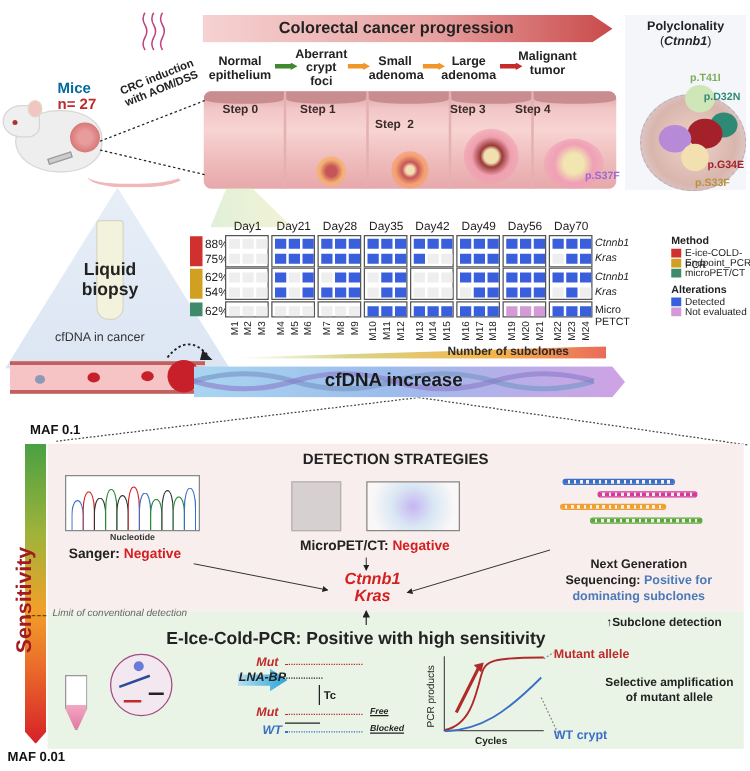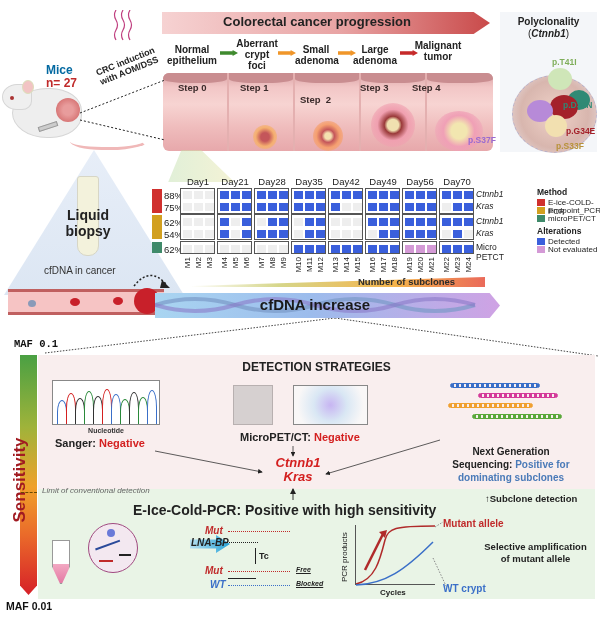--- a/index.html
+++ b/index.html
@@ -59,21 +59,21 @@
   .mlabel { position: absolute; font-size: 8px; color: #222; writing-mode: vertical-rl; transform: rotate(180deg); }
   .gene-label { position: absolute; font-size: 8.5px; color: #222; }
 
   .legend-title { position: absolute; font-size: 8.5px; font-weight: bold; color: #222; }
   .legend-sw { position: absolute; width: 8px; height: 7px; }
   .legend-txt { position: absolute; font-size: 8px; color: #222; }
 
   
   #sens-bar { left: 20px; top: 355px; width: 17px; height: 240px; background: linear-gradient(180deg, #4aa043 0%, #9fb33a 30%, #f0a12a 55%, #ea6a2a 75%, #d62028 100%); clip-path: polygon(0 0, 100% 0, 100% 96%, 50% 100%, 0 96%); }
   #sens-label { left: -30px; top: 470px; width: 100px; transform: rotate(-90deg); font-size: 17px; font-weight: bold; color: #a11b22; text-align: center; }
-  #maf-top { left: 14px; top: 338px; font-size: 10.5px; font-weight: bold; color: #111; font-family: Liberation Mono, monospace; }
+  #maf-top { left: 24px; top: 338px; font-size: 10.5px; font-weight: bold; color: #111; }
   #maf-bottom { left: 6px; top: 600px; font-size: 10.5px; font-weight: bold; color: #111; }
 
   #det-panel { left: 38px; top: 355px; width: 557px; height: 134px; background: #f9eeee; }
   #ice-panel { left: 38px; top: 489px; width: 557px; height: 110px; background: #e9f4e6; }
   #det-title { left: 38px; top: 360px; width: 557px; text-align: center; font-size: 12px; font-weight: bold; color: #222; }
 
   #limit-line { left: 21px; top: 492px; width: 16px; border-top: 1px dashed #6a4a00; }
   #limit-label { left: 42px; top: 486px; font-size: 8px; font-style: italic; color: #666; }
 
   #sanger-box { left: 52px; top: 380px; width: 108px; height: 45px; border: 1px solid #888; background: #fff; }
@@ -165,21 +165,21 @@
 <div id="poly-panel" class="abs"></div>
 <div class="abs b" style="left:500px;top:16px;width:97px;text-align:center;font-size:10px;color:#222;">Polyclonality</div>
 <div class="abs" style="left:500px;top:28px;width:97px;text-align:center;font-size:10px;color:#222;">(<span class="i b">Ctnnb1</span>)</div>
 <div id="poly-sphere" class="abs"></div>
 <div class="abs clone" style="left:548px;top:68px;width:24px;height:22px;background:#cfe6b8;"></div>
 <div class="abs clone" style="left:568px;top:90px;width:22px;height:20px;background:#2f8a75;"></div>
 <div class="abs clone" style="left:550px;top:95px;width:28px;height:24px;background:#a4212a;"></div>
 <div class="abs clone" style="left:527px;top:100px;width:26px;height:22px;background:#b78ad8;"></div>
 <div class="abs clone" style="left:545px;top:115px;width:22px;height:22px;background:#f2e0b0;"></div>
 <div class="abs mut-label" style="left:552px;top:57px;color:#7fae5a;">p.T41I</div>
-<div class="abs mut-label" style="left:563px;top:100px;color:#2f8a75;">p.D32N</div>
+<div class="abs mut-label" style="left:563px;top:72px;color:#2f8a75;">p.D32N</div>
 <div class="abs mut-label" style="left:566px;top:126px;color:#a4212a;">p.G34E</div>
 <div class="abs mut-label" style="left:468px;top:135px;color:#9a6ad0;">p.S37F</div>
 <div class="abs mut-label" style="left:556px;top:141px;color:#b8923a;">p.S33F</div>
 
 <div class="abs" style="left:155px;top:150px;width:330px;height:32px;background:linear-gradient(90deg,rgba(180,220,170,.5),rgba(250,230,160,.5),rgba(250,200,160,.5),rgba(250,190,190,.5));clip-path:polygon(8% 0,14% 0,24% 100%,0 100%, 4% 100%);opacity:.9;"></div>
 
 <div id="biopsy-tri" class="abs"></div>
 <div id="tube" class="abs"></div>
 <div class="abs b" style="left:58px;top:207px;width:60px;text-align:center;font-size:14px;color:#222;line-height:16px;">
   <div>Liquid</div>

